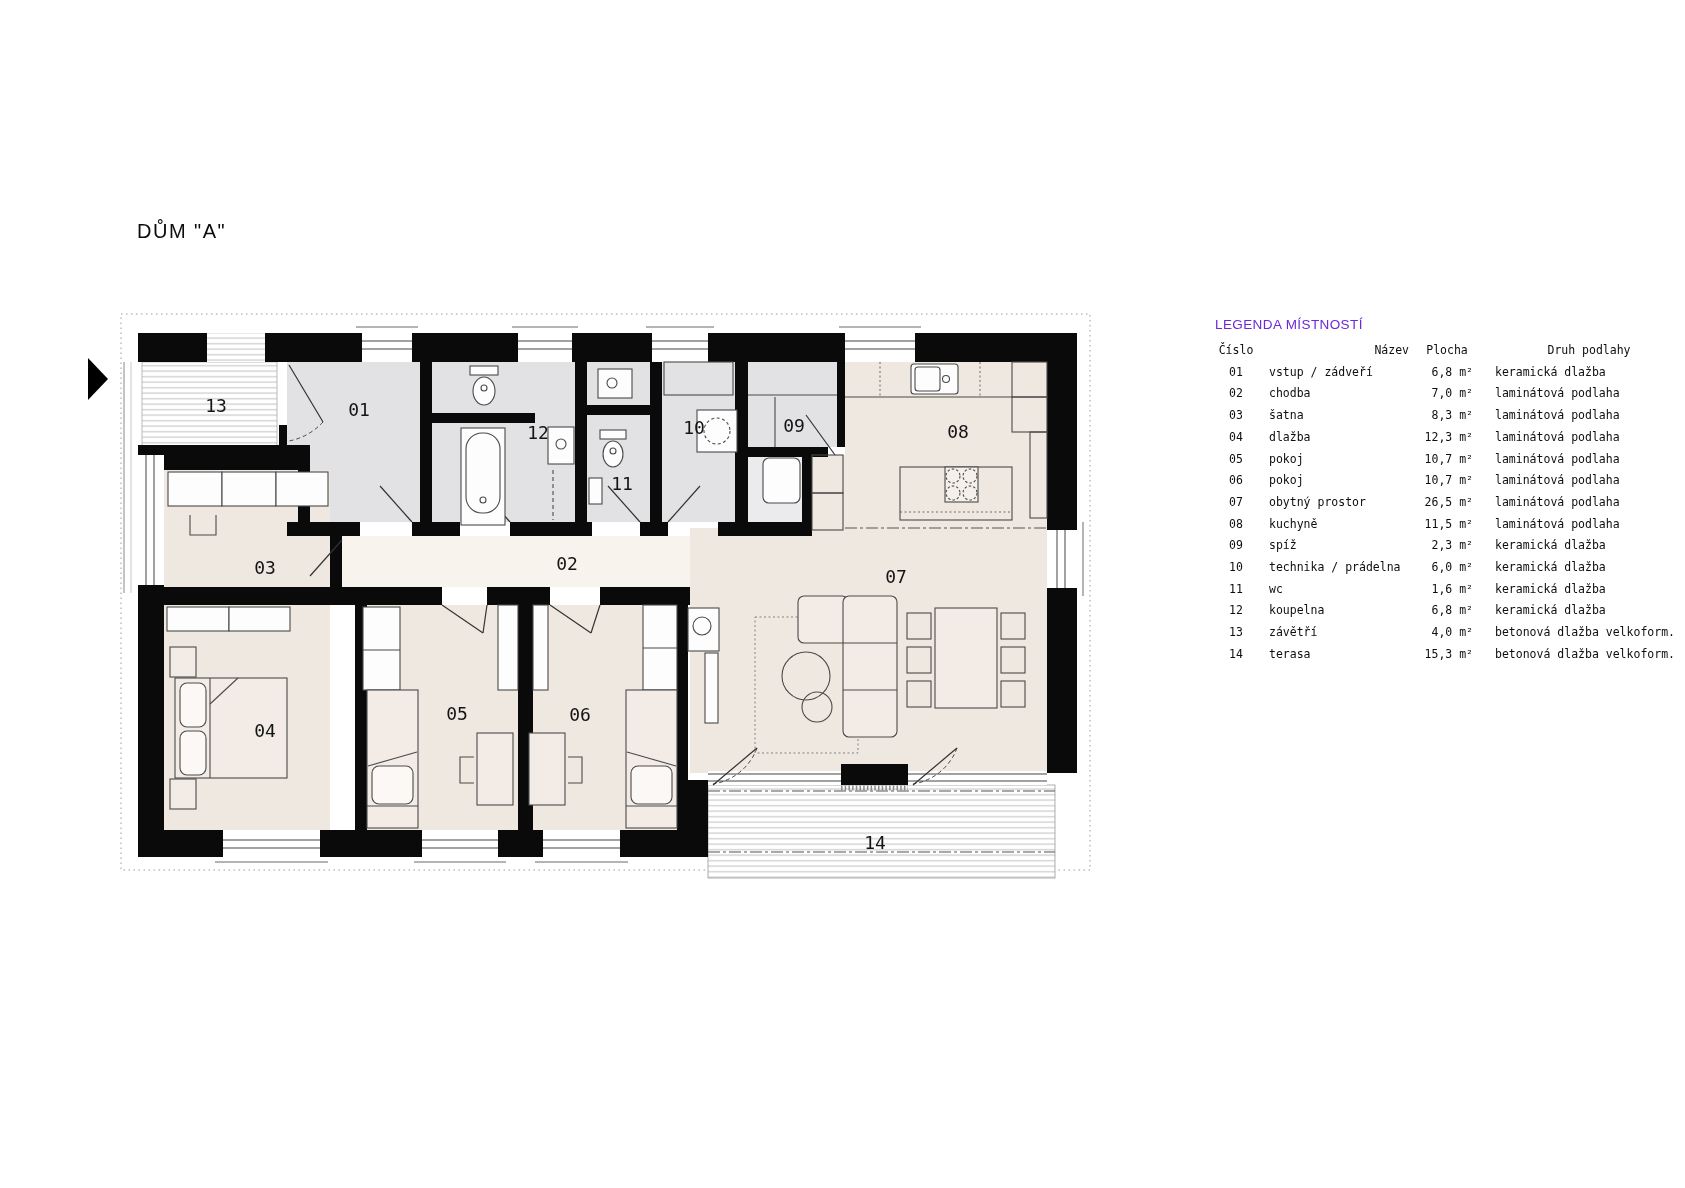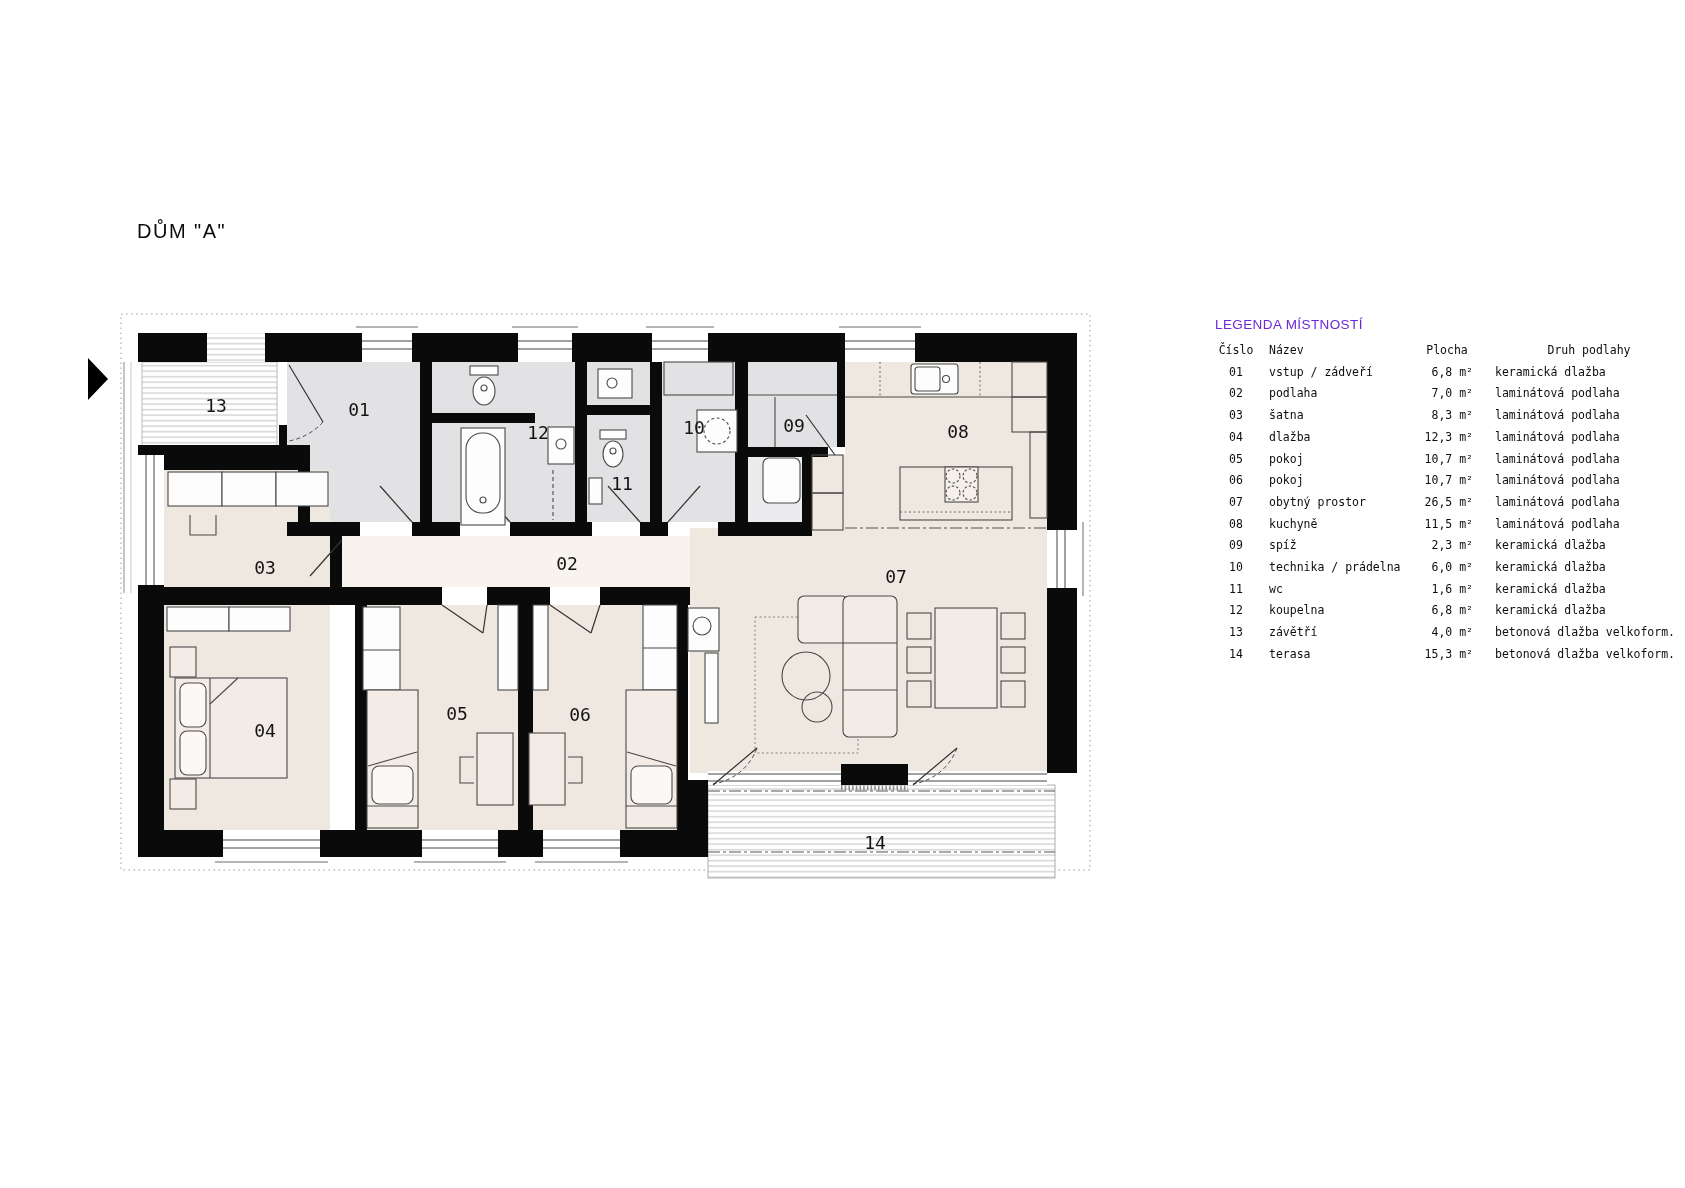--- a/index.html
+++ b/index.html
@@ -13,21 +13,21 @@
   
   .legend{position:absolute;left:1215px;top:317px;color:#0e0e0e;}
   .legend-heading{font-family:"Liberation Sans",sans-serif;font-size:13.5px;letter-spacing:.4px;
         color:#6d28d9;margin-bottom:8px;white-space:nowrap;}
   .lrow{display:grid;grid-template-columns:42px 140px 52px auto;column-gap:12px;
         line-height:21.7px;font-size:11.5px;white-space:nowrap;}
   .lrow .c-num{text-align:center;}
   .lrow .c-name{text-align:left;}
   .lrow .c-area{text-align:right;}
   .lrow .c-floor{text-align:left;padding-left:10px;}
-  .lrow.lhead .c-name{text-align:left;}
+  .lrow.lhead .c-name{text-align:right;}
   .lrow.lhead .c-area{text-align:center;}
   .lrow.lhead .c-floor{text-align:center;padding-left:18px;}
 </style>
 </head>
 <body>
 
 <div class="page">
 
   <div class="drawing-title">DŮM "A"</div>
 
@@ -400,21 +400,21 @@
         <span class="c-floor">Druh podlahy</span>
       </div>
       <div class="lrow">
           <span class="c-num">01</span>
           <span class="c-name">vstup / zádveří</span>
           <span class="c-area">6,8 m²</span>
           <span class="c-floor">keramická dlažba</span>
         </div>
       <div class="lrow">
           <span class="c-num">02</span>
-          <span class="c-name">podlaha</span>
+          <span class="c-name">chodba</span>
           <span class="c-area">7,0 m²</span>
           <span class="c-floor">laminátová podlaha</span>
         </div>
       <div class="lrow">
           <span class="c-num">03</span>
           <span class="c-name">šatna</span>
           <span class="c-area">8,3 m²</span>
           <span class="c-floor">laminátová podlaha</span>
         </div>
       <div class="lrow">

